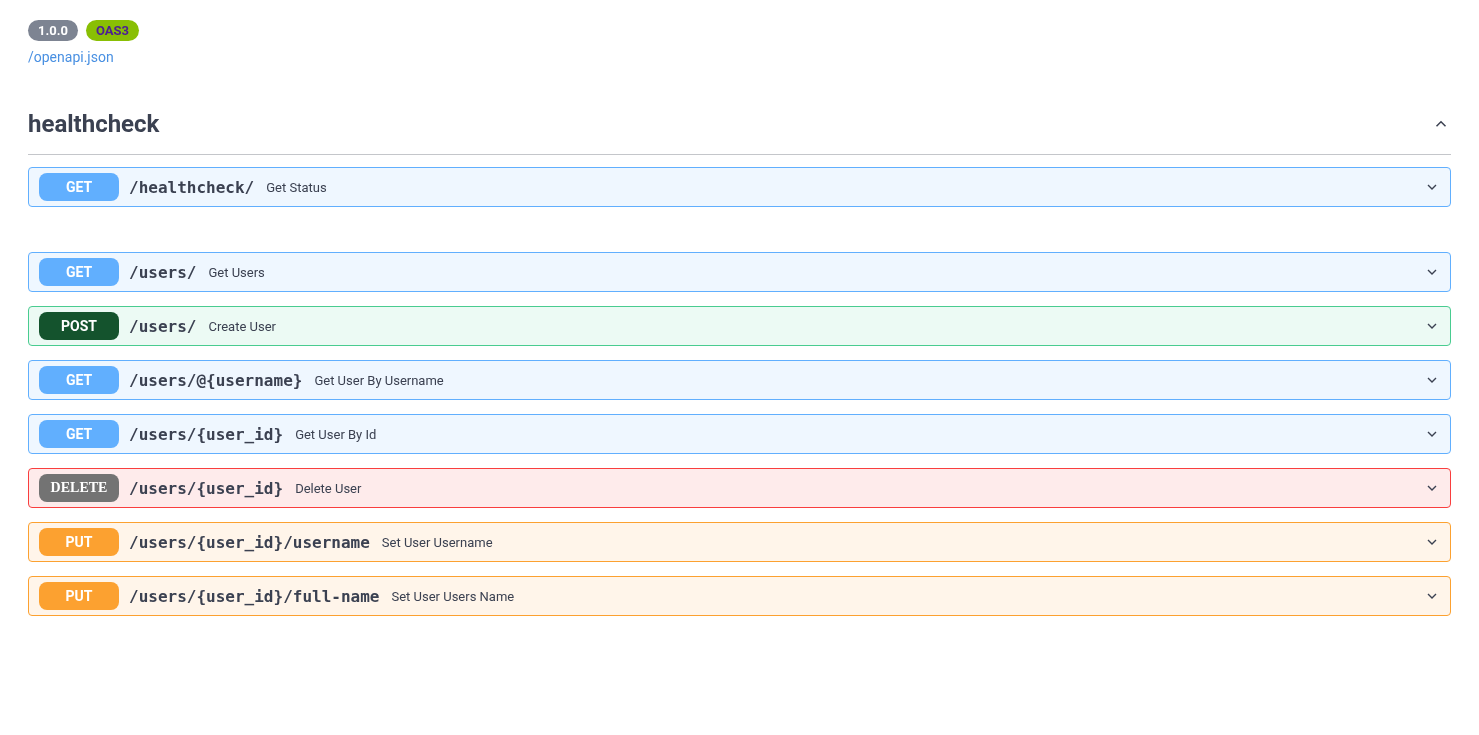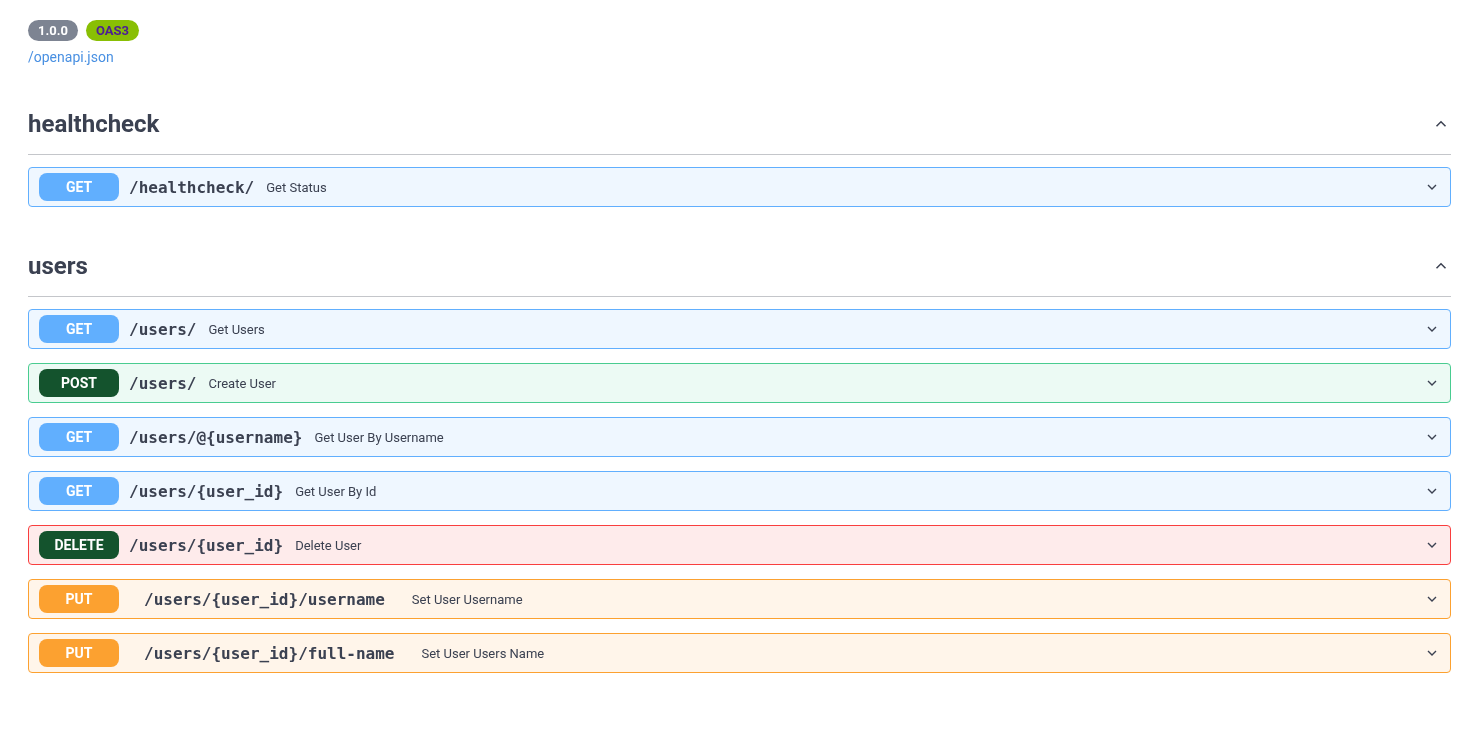--- a/index.html
+++ b/index.html
@@ -75,35 +75,35 @@
     margin-bottom: 14px;
     display: flex;
     align-items: center;
     padding: 5px 10px;
     cursor: pointer;
     position: relative;
   }
   .op-get    { background: rgba(97,175,254,.1); border-color: #61affe; }
   .op-post   { background: rgba(73,204,144,.1); border-color: #49cc90; }
   .op-delete { background: rgba(249,62,62,.1);  border-color: #f93e3e; }
-  .op-put    { background: rgba(252,161,48,.1); border-color: #fca130; gap: 15px; }
+  .op-put    { background: rgba(252,161,48,.1); border-color: #fca130; }
 
   .method {
     min-width: 80px;
     text-align: center;
     padding: 6px 0;
     border-radius: 8px;
     color: #fff;
     font-size: 14px;
     font-weight: 700;
     font-family: -apple-system, BlinkMacSystemFont, "Segoe UI", Roboto, sans-serif;
   }
   .method-get    { background: #61affe; }
   .method-post   { background: #14532d; }
-  .method-delete { background: #14532d; }
+  .method-delete { background: #737373; font-family: Liberation Serif, serif; }
   .method-put    { background: #fca130; }
 
   .path {
     font-family: ui-monospace, SFMono-Regular, Menlo, Monaco, Consolas, monospace;
     font-size: 16px;
     font-weight: 600;
     color: #3b4151;
     margin-left: 10px;
   }
   .summary {
@@ -144,28 +144,20 @@
           <span class="summary">Get Status</span>
           <span class="op-chevron">
             <svg width="16" height="16" viewBox="0 0 24 24">
               <polyline points="6 9 12 15 18 9"></polyline>
             </svg>
           </span>
         </div>
       </div>
     </div>
     <div class="tag-section">
-      <div class="tag-header">
-        <span class="tag-name">users</span>
-        <span class="chevron">
-          <svg width="18" height="18" viewBox="0 0 24 24">
-            <polyline points="6 15 12 9 18 15"></polyline>
-          </svg>
-        </span>
-      </div>
       <div class="op-list">
         <div class="op op-get">
           <span class="method method-get">GET</span>
           <span class="path">/users/</span>
           <span class="summary">Get Users</span>
           <span class="op-chevron">
             <svg width="16" height="16" viewBox="0 0 24 24">
               <polyline points="6 9 12 15 18 9"></polyline>
             </svg>
           </span>

